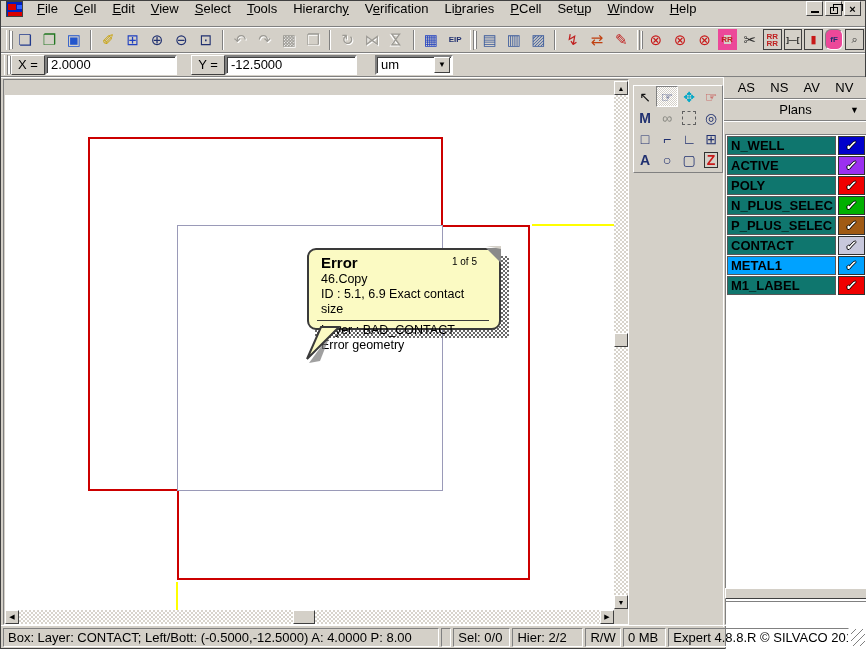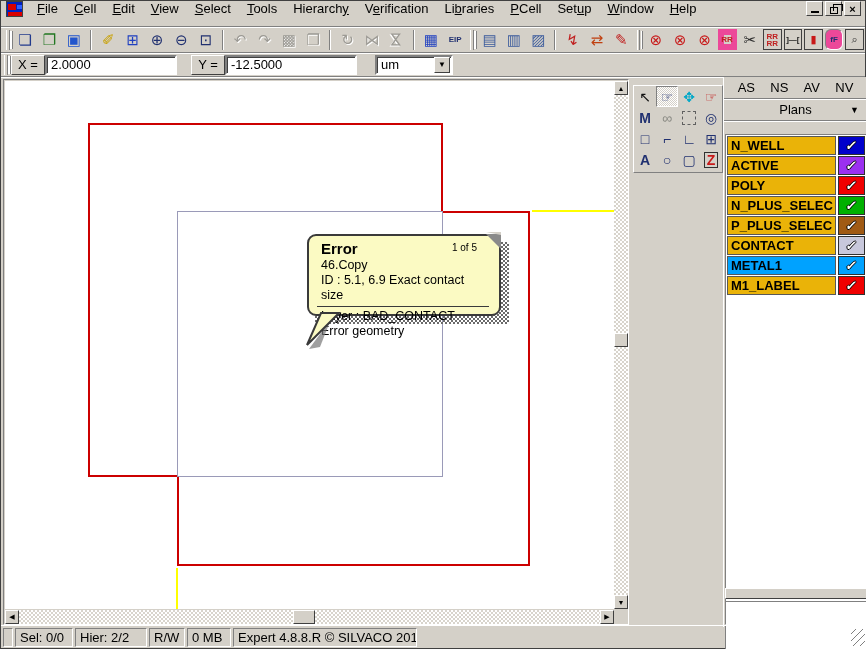--- a/index.html
+++ b/index.html
@@ -42,21 +42,21 @@
   #coordbar { position:absolute; left:0; top:52px; width:100%; height:24px; display:flex; align-items:center; border-bottom:1px solid #808080; box-shadow:0 1px 0 #fff; }
   .coord-label { width:34px; height:20px; display:flex; align-items:center; justify-content:center; }
   .coord-input { width:132px; height:20px; padding:1px 4px; font-size:13px; font-family:"Liberation Sans",sans-serif; margin-right:14px; }
   #unit-combo { width:78px; height:20px; margin-left:4px; display:flex; align-items:center; }
   #unit-combo .val { flex:1; padding-left:4px; }
   .combo-btn { width:16px; height:16px; display:flex; align-items:center; justify-content:center; font-size:8px; margin-right:1px; }
 
   
   #main { position:absolute; left:0; top:76px; width:866px; height:550px; }
   #viewport { position:absolute; left:2px; top:2px; width:626px; height:546px; border:1px solid; border-color:#808080 #fff #fff #808080; background:#D4D0C8; }
-  #canvas { position:absolute; left:1px; top:1px; width:609px; height:528px; background:#fff; overflow:hidden; }
+  #canvas { position:absolute; left:1px; top:15px; width:609px; height:528px; background:#fff; overflow:hidden; }
 
   .shape { position:absolute; }
 
   
   .scroll-btn { position:absolute; width:14px; height:14px; display:flex; align-items:center; justify-content:center; font-size:7px; color:#000; }
   #vscroll { position:absolute; right:0px; top:1px; width:14px; height:528px; background:repeating-conic-gradient(#fff 0 25%, #D8D4CC 0 50%) 0 0/4px 4px; }
   #vscroll .up { top:0; left:0; }
   #vscroll .down { bottom:0; left:0; }
   #vthumb { position:absolute; left:0; top:252px; width:14px; height:14px; }
   #hscroll { position:absolute; left:1px; bottom:0px; width:609px; height:14px; background:repeating-conic-gradient(#fff 0 25%, #D8D4CC 0 50%) 0 0/4px 4px; }
@@ -85,21 +85,21 @@
   .pal-cell.boxedZ span { border:1px solid #303030; padding:0 2px; }
 
   
   #rightpanel { position:absolute; left:722px; top:0px; width:144px; height:550px; border-left:1px solid #fff; background:#D4D0C8; }
   #modes-row { display:flex; justify-content:space-around; align-items:center; height:22px; padding:0 6px; border-bottom:1px solid #808080; box-shadow:0 1px 0 #fff; }
   .mode-label { cursor:default; }
   #plans-row { position:relative; height:22px; display:flex; align-items:center; justify-content:center; border-bottom:1px solid #808080; box-shadow:0 1px 0 #fff; }
   #plans-row .arrow { position:absolute; right:8px; font-size:9px; }
   #layer-list { position:absolute; left:1px; top:57px; width:142px; height:530px; background:#fff; border:1px solid; border-color:#808080 #fff #fff #808080; overflow:hidden; }
   .layer-row { display:flex; gap:2px; margin:1px 1px 1px 1px; height:19px; }
-  .layer-name { flex:1; border:1px solid #585858; background:#eab308; font-weight:bold; font-size:13px; padding:0px 3px; display:flex; align-items:center; white-space:nowrap; overflow:hidden; }
+  .layer-name { flex:1; border:1px solid #585858; background:#0f766e; font-weight:bold; font-size:13px; padding:0px 3px; display:flex; align-items:center; white-space:nowrap; overflow:hidden; }
   .layer-swatch { width:27px; border:1px solid #303030; display:flex; align-items:center; justify-content:center; }
   .check { color:#fff; font-size:13px; font-weight:bold; text-shadow:-1px 0 #000, 1px 0 #000, 0 -1px #000, 0 1px #000; transform:skewX(-12deg); }
   #panel-splitter { position:absolute; left:1px; top:511px; width:142px; height:11px; border:1px solid; border-color:#fff #404040 #404040 #fff; background:#D4D0C8; }
   #panel-bottom-box { position:absolute; left:1px; top:524px; width:142px; height:24px; background:#fff; border:1px solid; border-color:#808080 #fff #fff #808080; }
 
   
   #statusbar { position:absolute; left:0; bottom:0; width:866px; height:23px; display:flex; align-items:center; gap:2px; padding:0 2px; border-top:1px solid #fff; }
   .status-panel { height:19px; display:flex; align-items:center; padding:0 4px; white-space:nowrap; overflow:hidden; }
   #grip { margin-left:auto; width:14px; height:17px; background:repeating-linear-gradient(135deg, transparent 0 3px, #808080 3px 4px, #fff 4px 5px); }
 </style>
@@ -394,20 +394,21 @@
               <span class="check">✓</span>
             </div>
           </div>
         </div>
       <div id="panel-splitter"></div>
       <div id="panel-bottom-box"></div>
     </div>
   </div>
 
   <div id="statusbar">
+    <div class="status-panel sunken" style="width:444px;">Box: Layer: CONTACT; Left/Bott: (-0.5000,-12.5000) A: 4.0000 P: 8.00</div>
     <div class="status-panel sunken" style="width:10px;"></div>
     <div class="status-panel sunken" style="width:58px;">Sel: 0/0</div>
     <div class="status-panel sunken" style="width:72px;">Hier: 2/2</div>
     <div class="status-panel sunken" style="width:36px;">R/W</div>
     <div class="status-panel sunken" style="width:44px;">0 MB</div>
     <div class="status-panel sunken" style="width:184px;">Expert 4.8.8.R © SILVACO 2010</div>
     <div id="grip"></div>
   </div>
 
 </div>

